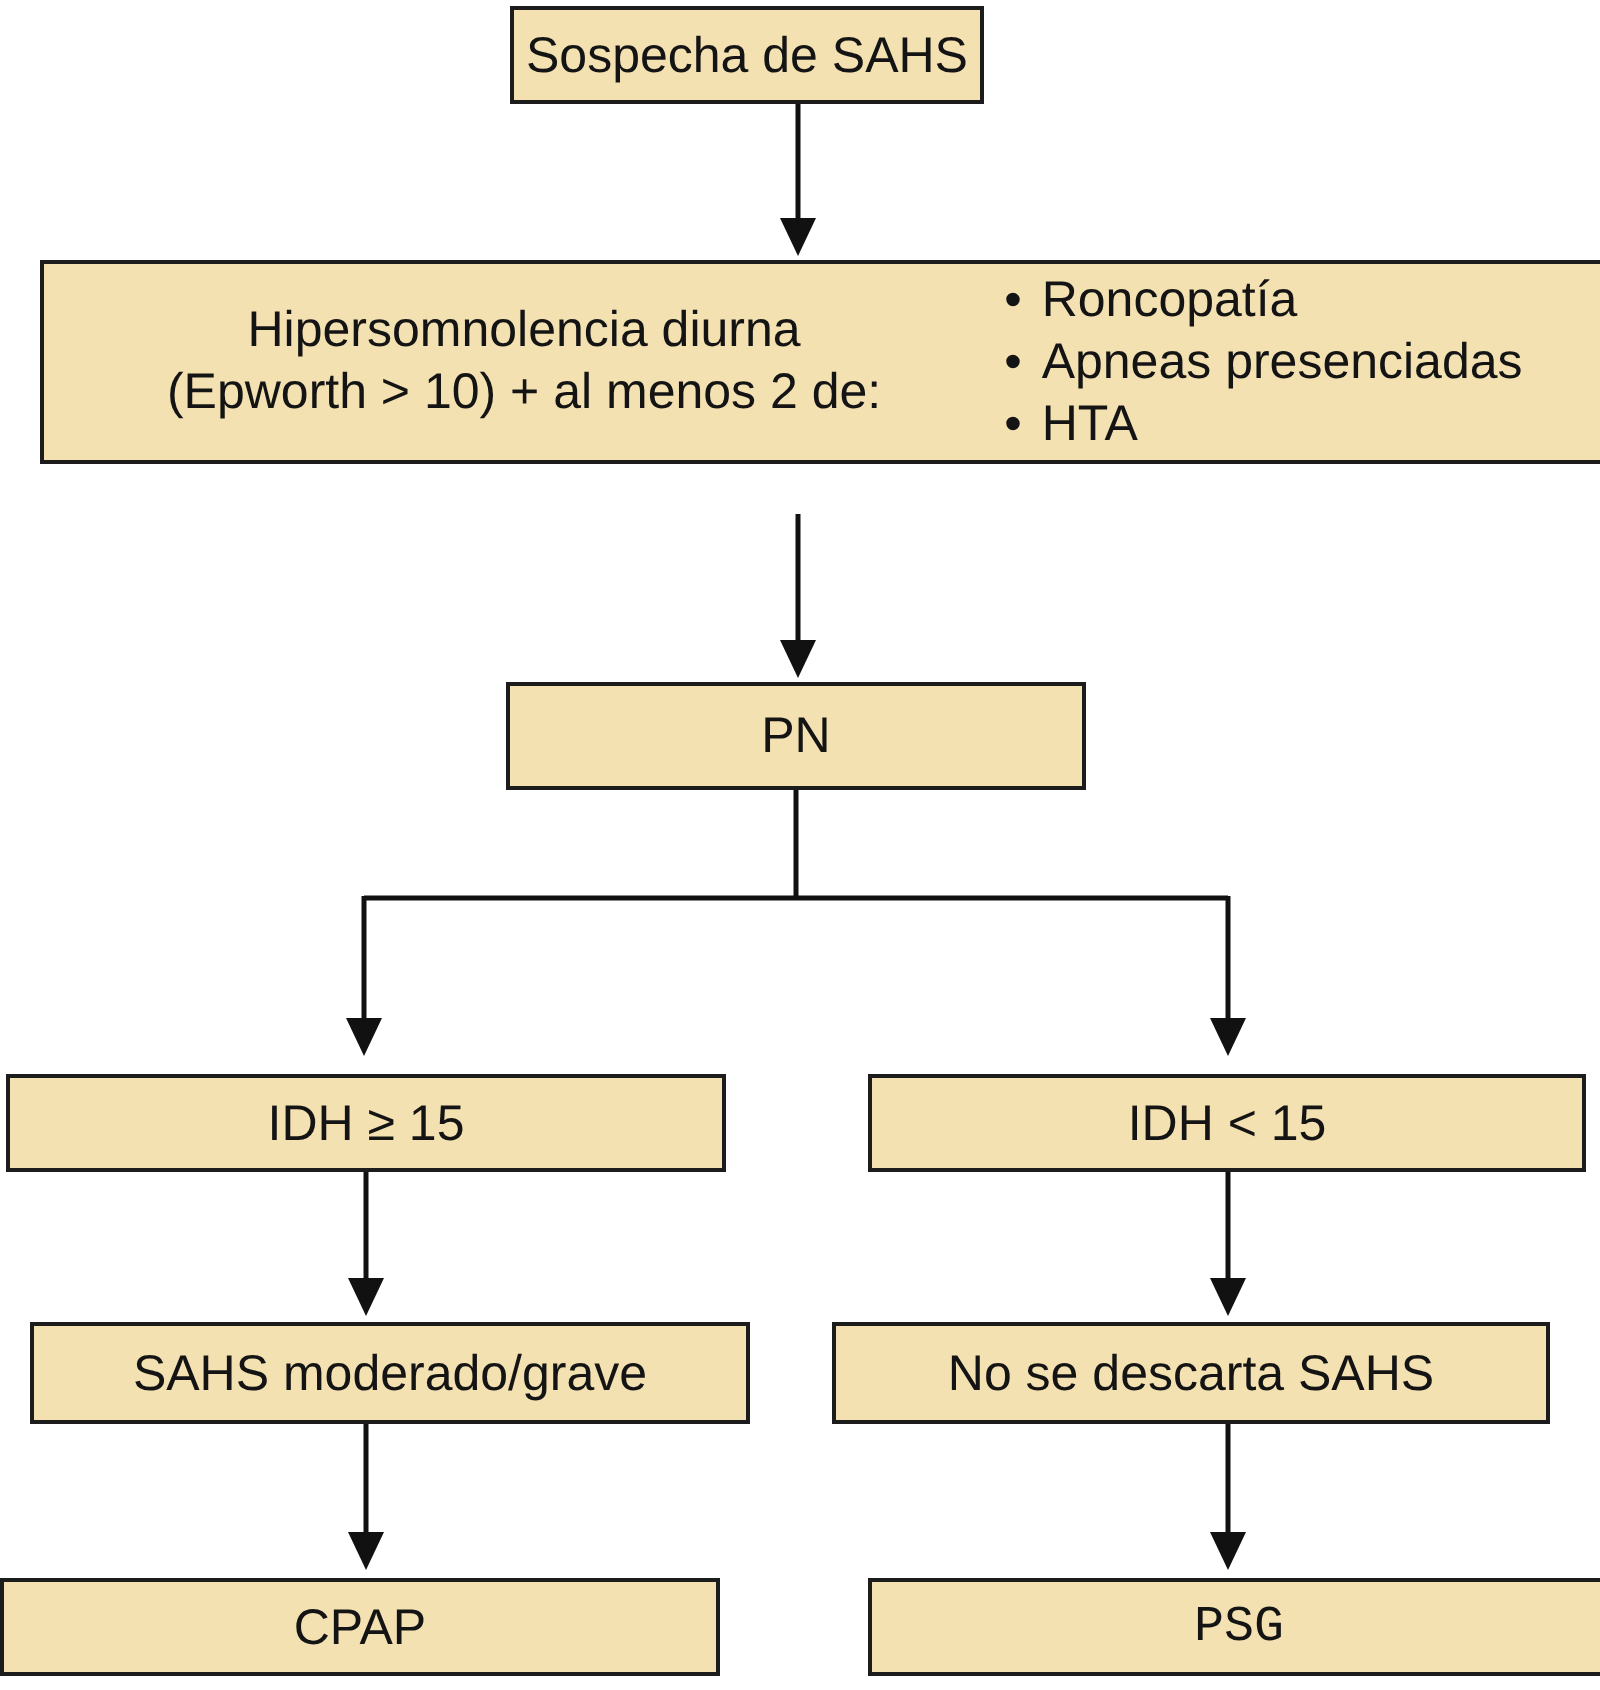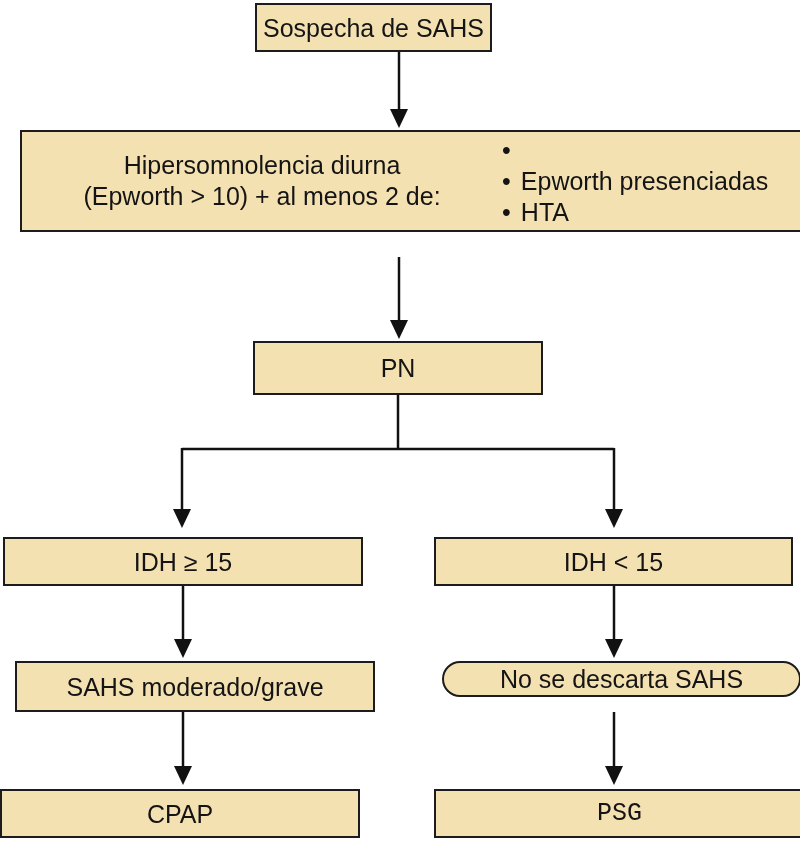--- a/index.html
+++ b/index.html
@@ -33,21 +33,21 @@
     font-size:25px;
     line-height:1.2;
     text-align:center;
   }
   .box-suspect   {left:255px;top:3px;  width:237px;height:49px;}
   .box-criteria  {left:4px;  top:130px;width:791px;height:102px;justify-content:flex-start;margin-left:16px;}
   .box-pn        {left:253px;top:341px;width:290px;height:54px;}
   .box-idh-ge    {left:3px;  top:537px;width:360px;height:49px;text-align:center;}
   .box-idh-lt    {left:434px;top:537px;width:359px;height:49px;}
   .box-sahs-mod  {left:15px;  top:661px;width:360px;height:51px;}
-  .box-no-desc   {left:442px;top:661px;width:359px;height:36px;border-radius:20px;}
+  .box-no-desc   {left:416px;top:661px;width:359px;height:51px;}
   .box-cpap      {left:0;  top:789px;width:360px;height:49px;}
   .box-psg       {left:434px;top:789px;width:371px;height:49px;font-family:Liberation Mono, monospace;}
 
   .crit-left{
     flex:0 0 61%;
     text-align:center;
     line-height:31px;
   }
   .crit-right{
     flex:1 1 auto;
@@ -106,24 +106,25 @@
   </div>
 
   <div class="box box-criteria">
     <div class="crit-left">
       <div>Hipersomnolencia diurna</div>
       <div>(Epworth &gt; 10) + al menos 2 de:</div>
     </div>
     <div class="crit-right">
       <div class="bullet">
         <span class="dot">•</span>
+        <span>Roncopatía</span>
       </div>
       <div class="bullet">
         <span class="dot">•</span>
-        <span>Epworth presenciadas</span>
+        <span>Apneas presenciadas</span>
       </div>
       <div class="bullet">
         <span class="dot">•</span>
         <span>HTA</span>
       </div>
     </div>
   </div>
 
   <div class="box box-pn">
     <span>PN</span>

